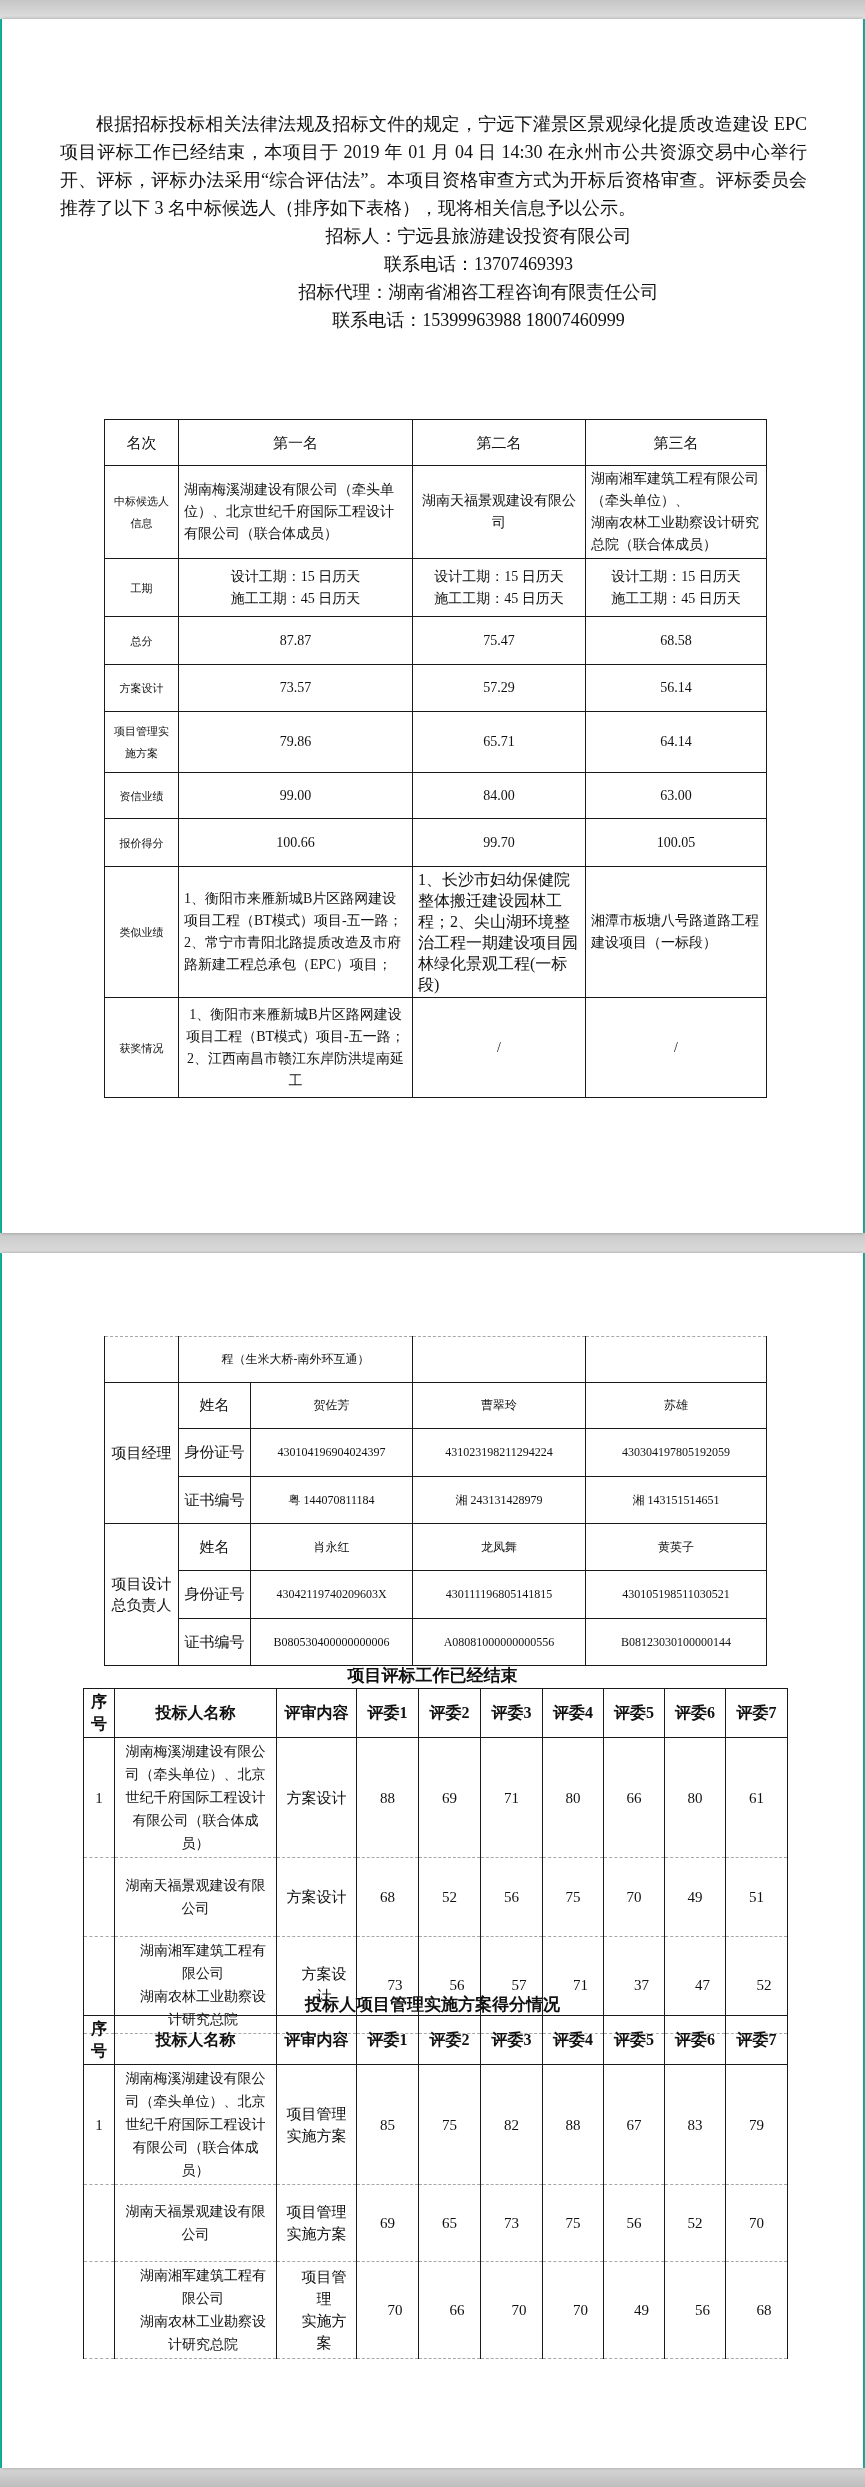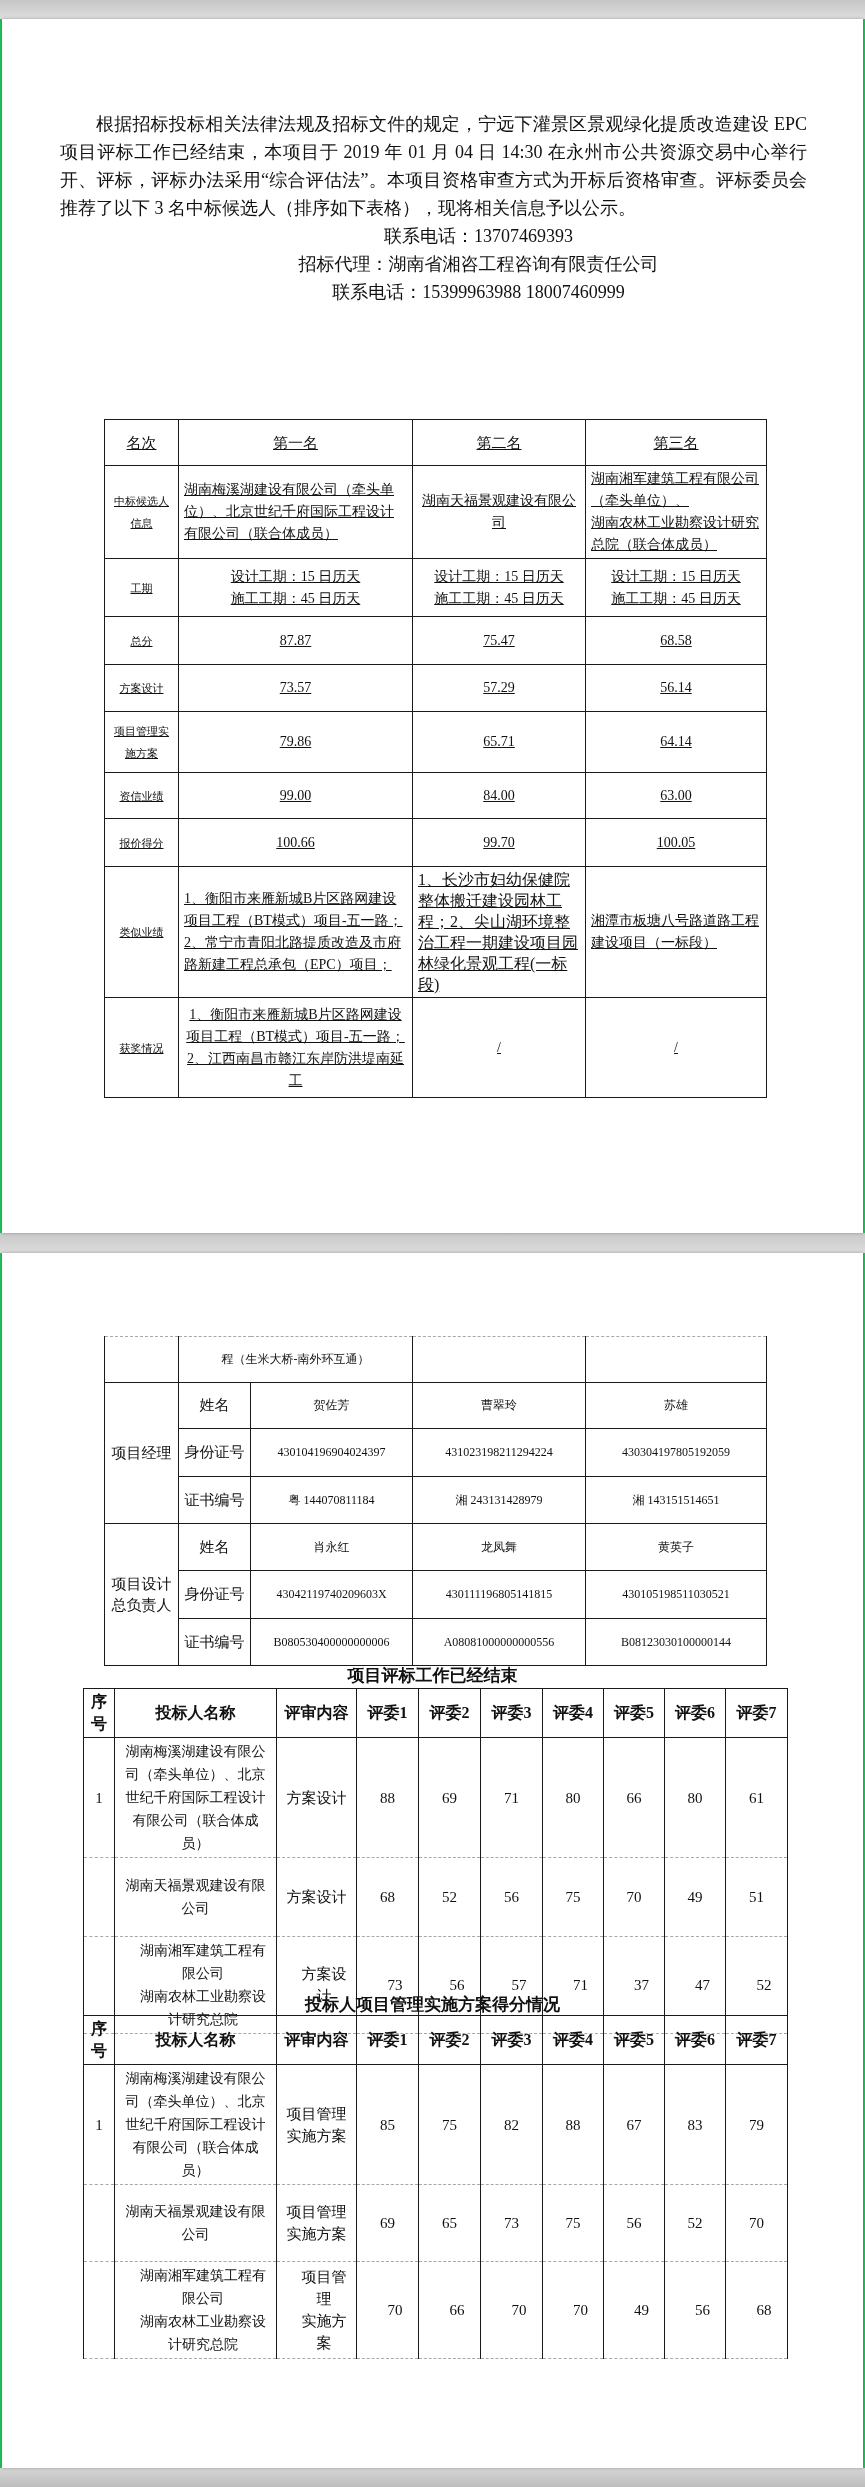--- a/index.html
+++ b/index.html
@@ -1,17 +1,17 @@
 <!DOCTYPE html>
 <html><head>
 <meta charset="utf-8">
 <style>
   html,body{margin:0;padding:0;}
   body{background:#d9d9d9;font-family:"Liberation Serif",serif;color:#111;}
-  #canvas{position:relative;width:865px;height:2487px;background:#22c55e;overflow:hidden;}
+  #canvas{position:relative;width:865px;height:2487px;background:#14b8a6;overflow:hidden;}
   .band{position:absolute;left:0;right:0;}
   #band-top{top:0;height:19px;background:linear-gradient(180deg,#c6c6c6,#dedede);}
   #band-mid{top:1233px;height:20px;background:linear-gradient(180deg,#c9c9c9,#dcdcdc);}
   #band-bottom{top:2468px;height:19px;background:linear-gradient(180deg,#d6d6d6,#bdbdbd);}
   .page{position:absolute;left:2px;width:861px;background:#fff;box-shadow:0 0 3px rgba(0,0,0,.3);}
   #page1{top:19px;height:1214px;}
   #page2{top:1253px;height:1215px;}
 
   
   .content{position:absolute;top:91px;left:58px;right:56px;font-size:18px;line-height:28px;}
@@ -19,21 +19,21 @@
   .p1{text-indent:2em;}
   .contacts{margin-left:45px;margin-right:-45px;text-align:center;}
 
   
   table{border-collapse:collapse;table-layout:fixed;}
   td,th{border:1px solid #1a1a1a;text-align:center;vertical-align:middle;
         padding:2px 5px;white-space:pre-line;overflow:hidden;font-weight:normal;}
 
   
   .t-rank{position:absolute;top:400px;left:102px;width:662px;}
-  .t-rank td{font-size:14px;line-height:22px;text-decoration:underline;}
+  .t-rank td{font-size:14px;line-height:22px;}
   .t-rank td.lab{font-size:11px;}
   .t-rank td.hd{font-size:15px;}
   .t-rank td.left{text-align:left;}
   .t-rank td.small{font-size:16px;line-height:21px;}
 
   
   .t-people{position:absolute;top:83px;left:102px;width:662px;}
   .t-people td{font-size:12px;line-height:21px;}
   .t-people td.lab{font-size:15px;}
   .t-people tr.cut td{border-top:1px dashed #a8a8a8;}
@@ -58,20 +58,21 @@
 
 <div id="canvas">
   <div id="band-top" class="band"></div>
   <div id="band-mid" class="band"></div>
   <div id="band-bottom" class="band"></div>
 
   <div id="page1" class="page">
     <div class="content">
       <p class="p1">根据招标投标相关法律法规及招标文件的规定，宁远下灌景区景观绿化提质改造建设 EPC 项目评标工作已经结束，本项目于 2019 年 01 月 04 日 14:30 在永州市公共资源交易中心举行开、评标，评标办法采用“综合评估法”。本项目资格审查方式为开标后资格审查。评标委员会推荐了以下 3 名中标候选人（排序如下表格），现将相关信息予以公示。</p>
       <div class="contacts">
+        <div>招标人：宁远县旅游建设投资有限公司</div>
         <div>联系电话：13707469393</div>
         <div>招标代理：湖南省湘咨工程咨询有限责任公司</div>
         <div>联系电话：15399963988 18007460999</div>
       </div>
     </div>
 
     <table class="t-rank">
       <colgroup>
           <col style="width:74px">
           <col style="width:234px">

